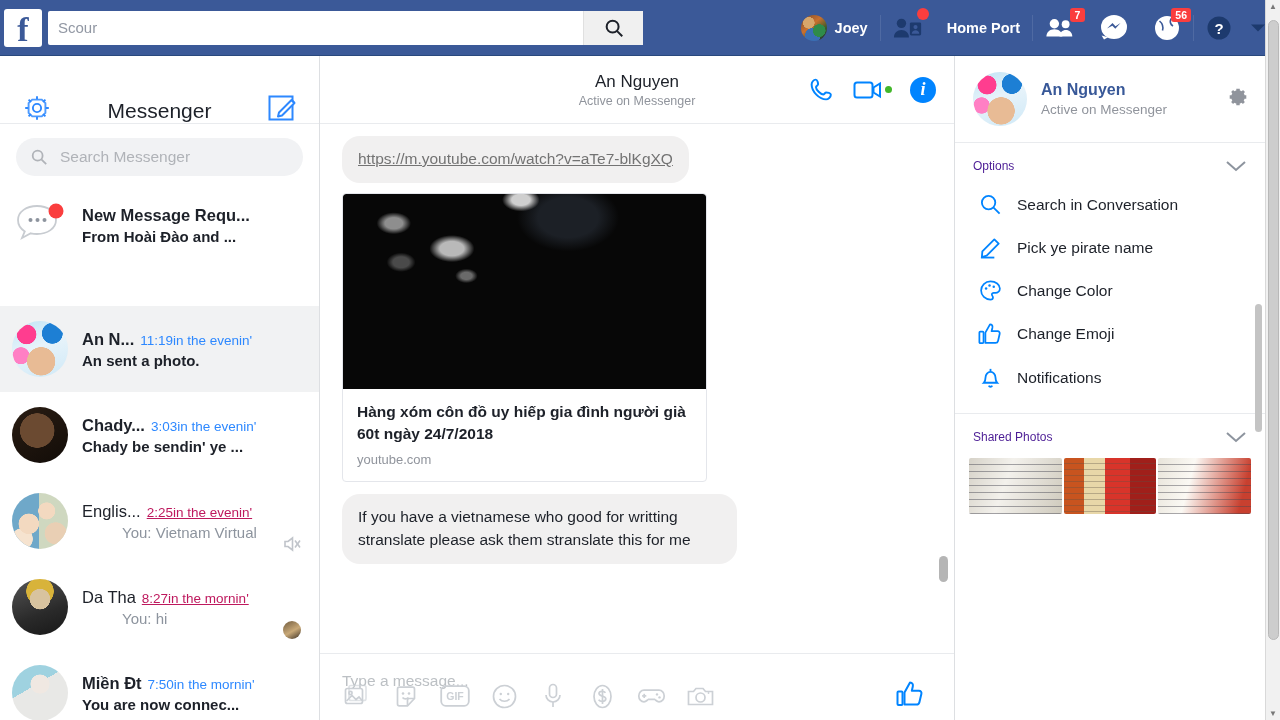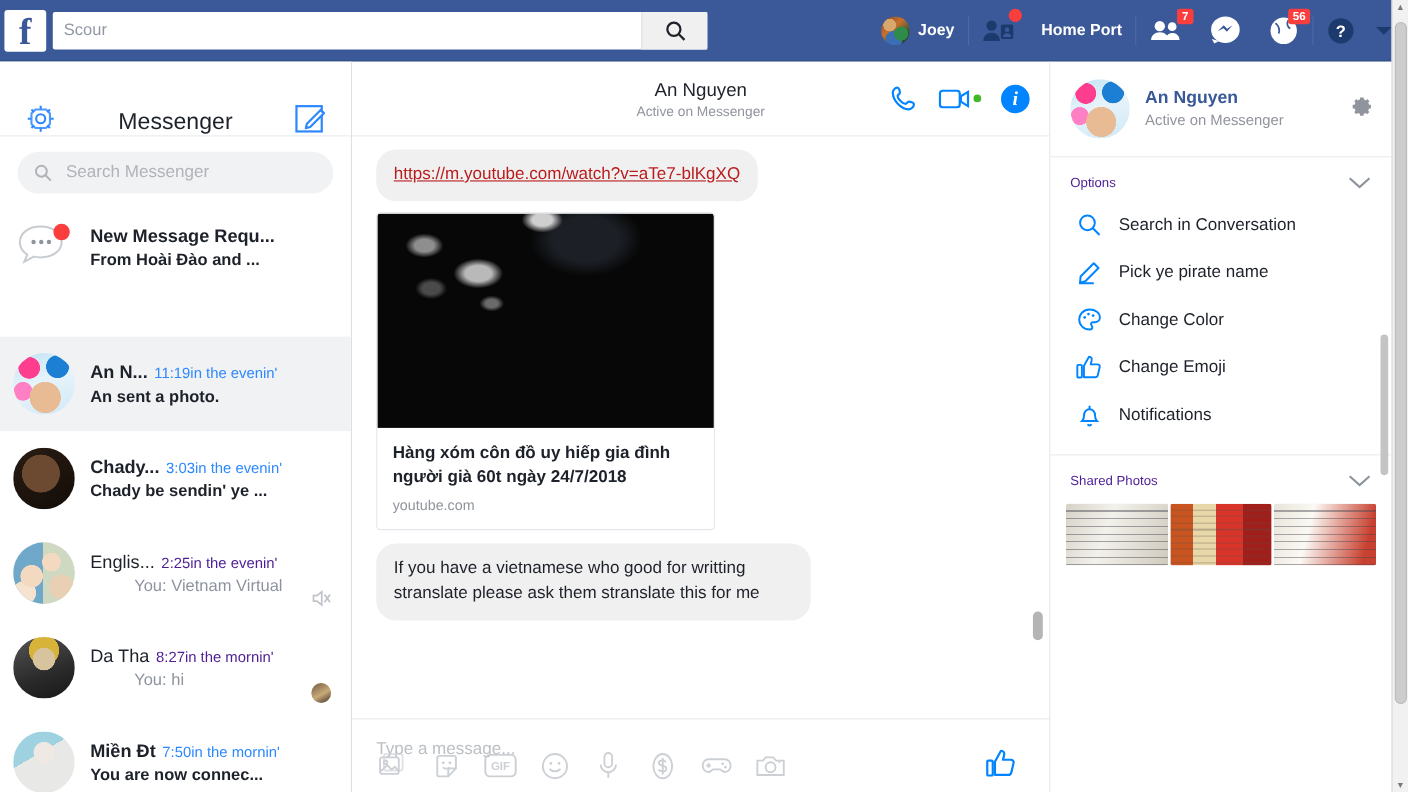--- a/index.html
+++ b/index.html
@@ -95,21 +95,21 @@
   .conv-avatar {
     width:56px; height:56px; border-radius:50%; flex-shrink:0;
     margin-right:14px; position:relative; overflow:hidden;
   }
   .conv-text { flex:1; min-width:0; overflow:hidden; }
   .conv-line1 { display:flex; align-items:baseline; white-space:nowrap; }
   .conv-name { font-size:16.5px; color:#1d2129; }
   .conv-name.unread { font-weight:bold; }
   .conv-time { font-size:13.5px; margin-left:6px; white-space:nowrap; }
   .conv-time.unread { color:#2d88ff; }
-  .conv-time.read { color:#4c1d95; }
+  .conv-time.read { color:#be185d;text-decoration:underline; }
   .conv-snippet { font-size:15px; margin-top:3px; white-space:nowrap; overflow:hidden; }
   .conv-snippet.unread { font-weight:bold; color:#1d2129; }
   .conv-snippet.read { color:#8d949e;margin-left:40px; }
   .conv-right { width:26px; display:flex; align-items:center; justify-content:center; align-self:flex-end; padding-bottom:2px; }
   .seen-avatar { width:18px; height:18px; border-radius:50%; background:linear-gradient(150deg,#6f5a3e,#c9a978 55%,#3b3026); }
 
   
   #req-icon { width:56px; height:56px; margin-right:14px; position:relative; flex-shrink:0; }
 
   
@@ -169,24 +169,24 @@
     font-size:18px; font-weight:bold; cursor:pointer;
   }
   .green-dot { width:7px; height:7px; border-radius:50%; background:#42b72a; margin-left:2px; }
 
   #messages { height:529px; padding:12px 0 0 0; position:relative; overflow:hidden; }
   .msg-row { display:flex; padding:0 22px; margin-bottom:4px; }
   .bubble {
     background:#f1f0f0; border-radius:18px; padding:12px 16px;
     max-width:395px; font-size:15.5px; color:#1d2129; line-height:1.48;
   }
-  .bubble a { color:#b91c1c; word-break:break-all; }
+  .bubble a { color:#737373; word-break:break-all; }
 
   #video-card {
-    width:308px; background:#fff; border:1px solid #e4e6eb;
+    width:365px; background:#fff; border:1px solid #e4e6eb;
     border-radius:4px; overflow:hidden; margin-top:6px;
   }
   #video-thumb {
     width:100%; height:195px; position:relative;
     background:
       radial-gradient(ellipse 30px 18px at 30% 28%, #b9b9b9 0 40%, transparent 75%),
       radial-gradient(ellipse 22px 14px at 14% 15%, #8e8e8e 0 40%, transparent 78%),
       radial-gradient(ellipse 26px 16px at 49% 3%, #cfcfcf 0 35%, transparent 72%),
       radial-gradient(ellipse 18px 12px at 16% 35%, #4a4a4a 0 45%, transparent 80%),
       radial-gradient(ellipse 14px 9px at 34% 42%, #6a6a6a 0 40%, transparent 80%),

